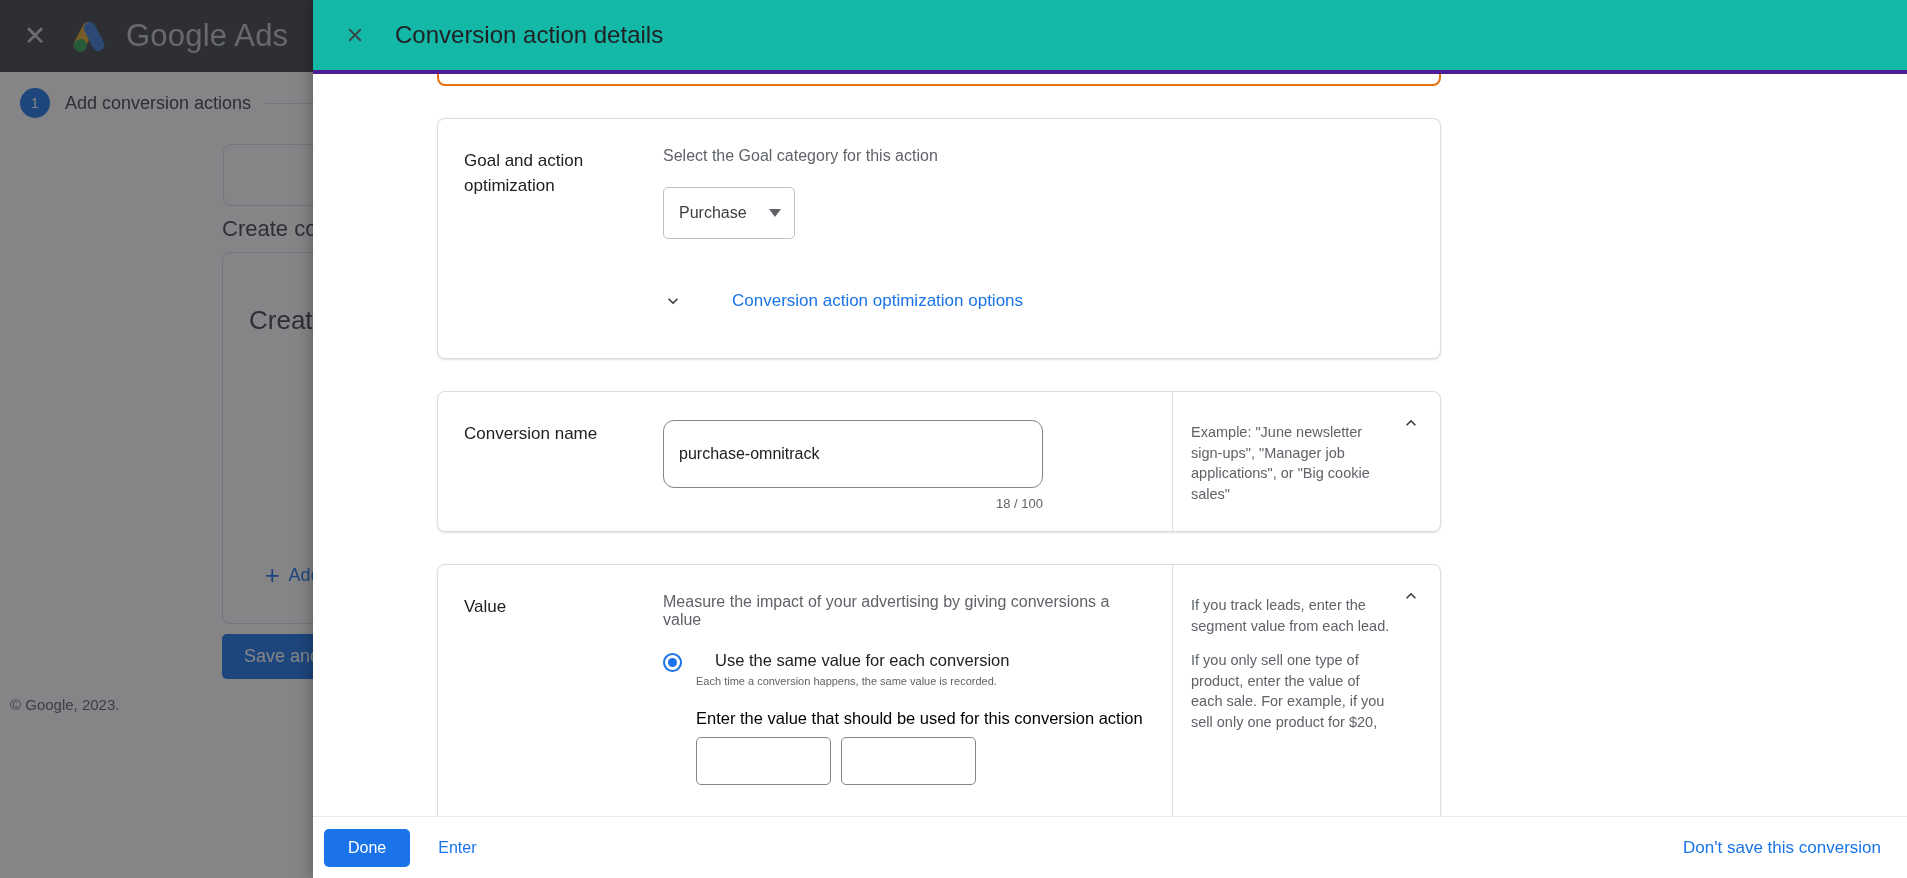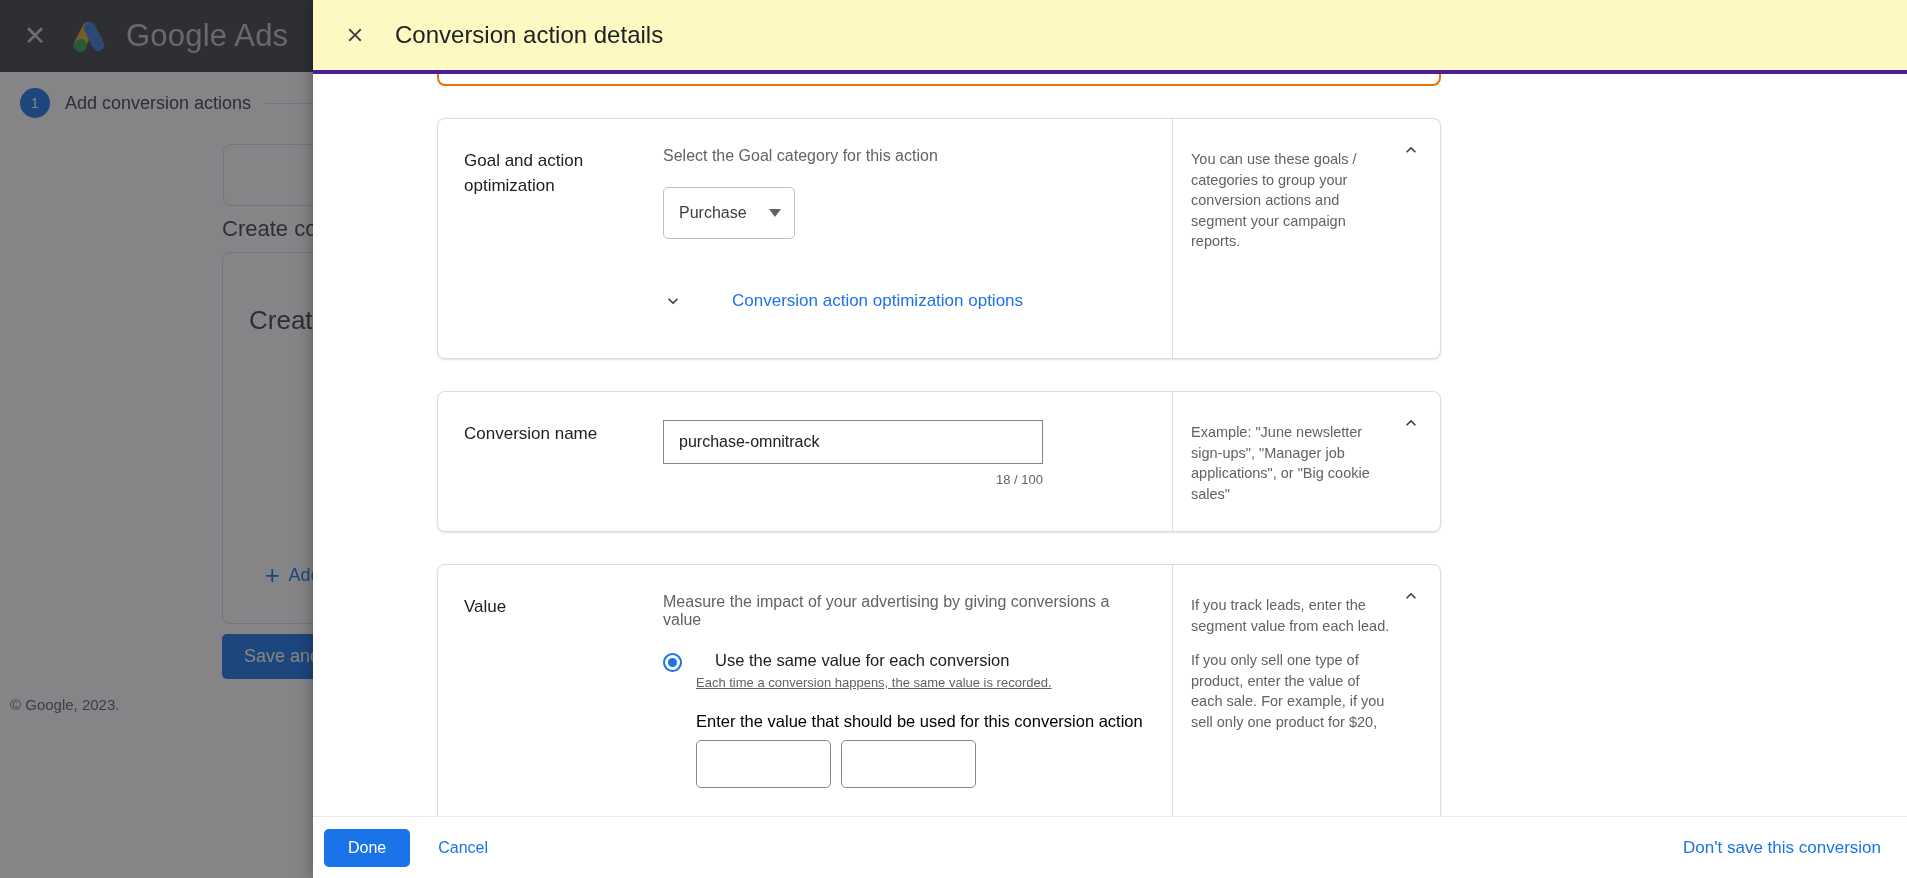--- a/index.html
+++ b/index.html
@@ -112,21 +112,21 @@
     position: absolute; left: 313px; top: 0;
     width: 1594px; height: 878px;
     background: #ffffff;
     display: flex; flex-direction: column;
     box-shadow: -3px 0 14px rgba(0,0,0,.25);
   }
   #modal-header {
     height: 70px; flex: 0 0 70px;
     display: flex; align-items: center;
     padding-left: 20px;
-    background: #fef9c3;
+    background: #14b8a6;
   }
   #modal-header .hdr-x {
     width: 44px; height: 44px;
     display: flex; align-items: center; justify-content: center;
     font-size: 24px; color: #3c4043; line-height: 1;
   }
   #modal-header .hdr-title {
     margin-left: 18px; font-size: 24px; color: #202124;
   }
 
@@ -196,22 +196,22 @@
 
   .opt-link {
     display: flex; align-items: center;
     margin-top: 52px;
     color: #1a73e8; font-size: 17px; gap: 40px;
   }
   .opt-link .chev { margin-right: 9px; display: flex; }
   .opt-link .chev svg { width: 20px; height: 20px; }
 
   .text-input {
-    width: 380px; height: 44px;
-    border: 1px solid #80868b; border-radius: 0;
+    width: 380px; height: 68px;
+    border: 1px solid #80868b; border-radius: 11px;
     display: flex; align-items: center;
     padding: 0 15px;
     font-size: 16px; color: #202124;
     background: #fff;
   }
   .counter {
     width: 380px; text-align: right;
     margin-top: 8px;
     font-size: 13px; color: #5f6368;
   }
@@ -220,21 +220,21 @@
   .radio-outer {
     flex: 0 0 auto;
     width: 19px; height: 19px; border-radius: 50%;
     border: 2px solid #1a73e8;
     margin-right: 14px; margin-top: 2px;
     display: flex; align-items: center; justify-content: center;
     background: #fff;
   }
   .radio-inner { width: 9px; height: 9px; border-radius: 50%; background: #1a73e8; }
   .radio-label { font-size: 16.5px; color: #202124; margin-left: 19px; }
-  .radio-sub { font-size: 13px; color: #5f6368; margin-top: 5px; text-decoration: underline; }
+  .radio-sub { font-size: 11px; color: #5f6368; margin-top: 5px; }
   .value-prompt { font-size: 16.5px; color: #000000; margin: 22px 0 0 33px; }
   .value-inputs { display: flex; margin: 9px 0 0 33px; gap: 10px; }
   .value-inputs .vi {
     width: 135px; height: 48px;
     border: 1px solid #80868b; border-radius: 5px; background: #fff;
   }
   .card-right p { margin: 0 0 14px 0; }
 
   #modal-footer {
     flex: 0 0 62px; height: 62px;
@@ -327,28 +327,20 @@
           <span class="caret-down"></span>
         </div>
         <div class="opt-link">
           <span class="chev">
             <svg viewBox="0 0 24 24" aria-hidden="true">
                 <path d="M7.41 8.59L12 13.17l4.59-4.58L18 10l-6 6-6-6z" fill="#3c4043"></path>
               </svg>
           </span>
           <span>Conversion action optimization options</span>
         </div>
-      </div>
-      <div class="card-right">
-        <div class="chev-up">
-          <svg viewBox="0 0 24 24" aria-hidden="true">
-              <path d="M7.41 15.41L12 10.83l4.59 4.58L18 14l-6-6-6 6z" fill="#3c4043"></path>
-            </svg>
-        </div>
-        <p>You can use these goals / categories to group your conversion actions and segment your campaign reports.</p>
       </div>
     </div>
 
     <div class="card" style="top:317px;height:141px;">
       <div class="card-left">Conversion name</div>
       <div class="card-mid">
         <div class="text-input">purchase-omnitrack</div>
         <div class="counter">18 / 100</div>
       </div>
       <div class="card-right">
@@ -388,18 +380,18 @@
         </div>
         <p>If you track leads, enter the segment value from each lead.</p>
         <p>If you only sell one type of product, enter the value of each sale. For example, if you sell only one product for $20,</p>
       </div>
     </div>
 
   </div>
 
   <div id="modal-footer">
     <button class="btn-done">Done</button>
-    <button class="btn-cancel">Cancel</button>
+    <button class="btn-cancel">Enter</button>
     <div class="footer-spacer"></div>
     <button class="btn-dontsave">Don't save this conversion</button>
   </div>
 
 </div>
 
 </body></html>

